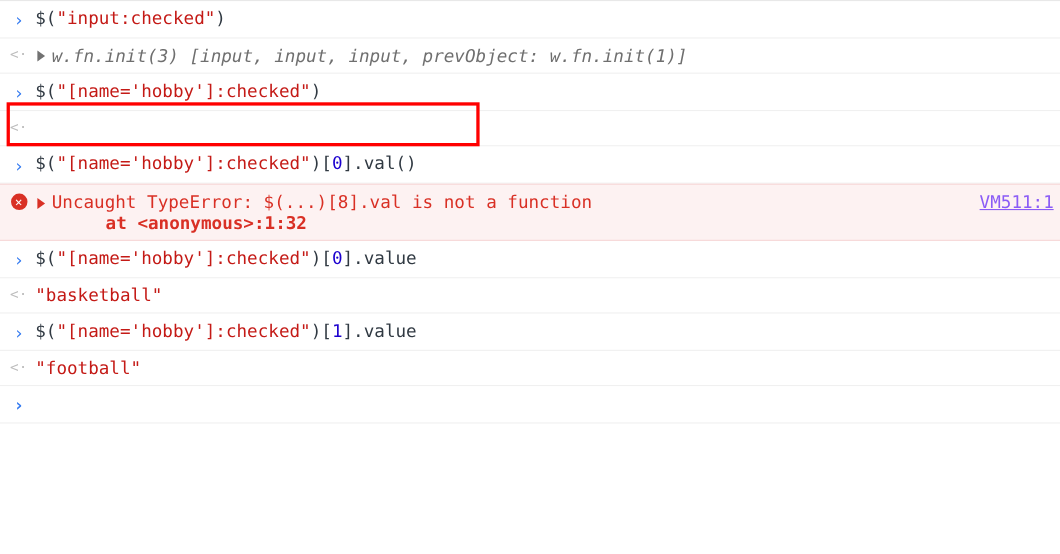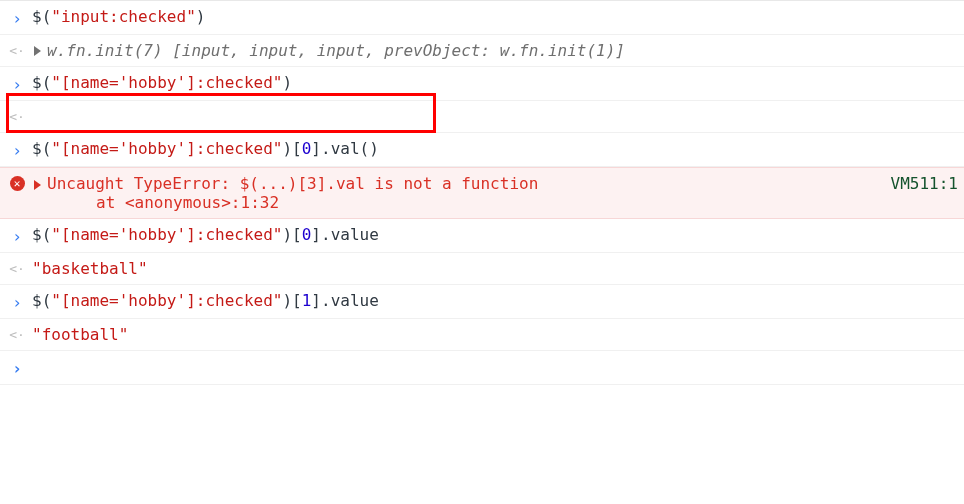--- a/index.html
+++ b/index.html
@@ -64,41 +64,41 @@
       position: absolute;
       border: 3px solid #ff0000;
       pointer-events: none;
     }
     .console-wrap { position: relative; }
 
     .c-str { color: #c41a16; }
     .c-num { color: #1c00cf; }
     .italic { font-style: italic; color: #6f6f6f; }
     .err-text { color: #d93025; }
-    .link { color: #14532d; margin-left: 20px; float: right; }
+    .link { color: #8b5cf6; text-decoration: underline; margin-left: 20px; float: right; }
     .prompt-row .content { color: #303942; }
   </style>
 </head>
 <body>
 
 <div class="console-wrap">
   <div class="console">
 
     <div class="row prompt-row">
       <div class="gutter">
           <span class="prompt">›</span>
         </div>
       <div class="content">$(<span class="c-str">"input:checked"</span>)</div>
     </div>
 
     <div class="row">
       <div class="gutter">
           <span class="arrow-out">&lt;·</span>
         </div>
-      <div class="content italic"><span class="disclosure"></span><span>w.fn.init(7) [input, input, input, prevObject: w.fn.init(1)]</span></div>
+      <div class="content italic"><span class="disclosure"></span><span>w.fn.init(3) [input, input, input, prevObject: w.fn.init(1)]</span></div>
     </div>
 
     <div class="row prompt-row" id="line-l3">
       <div class="gutter">
           <span class="prompt">›</span>
         </div>
       <div class="content">$(<span class="c-str">"[name='hobby']:checked"</span>)</div>
     </div>
 
     <div class="row">
@@ -112,22 +112,22 @@
           <span class="prompt">›</span>
         </div>
       <div class="content">$(<span class="c-str">"[name='hobby']:checked"</span>)[<span class="c-num">0</span>].val()</div>
     </div>
 
     <div class="row error-row">
       <div class="gutter">
           <span class="error-icon">✕</span>
         </div>
       <div class="content wrap err-text">
-        <span class="disclosure" style="border-color: transparent transparent transparent #d93025;"></span><span>Uncaught TypeError: $(...)[3].val is not a function</span><span class="link">VM511:1</span><br>
-        <span style="padding-left: 64px; display:inline-block;">at &lt;anonymous&gt;:1:32</span>
+        <span class="disclosure" style="border-color: transparent transparent transparent #d93025;"></span><span>Uncaught TypeError: $(...)[8].val is not a function</span><span class="link">VM511:1</span><br>
+        <span style="padding-left: 64px; display:inline-block;font-weight:bold;">at &lt;anonymous&gt;:1:32</span>
       </div>
     </div>
 
     <div class="row prompt-row">
       <div class="gutter">
           <span class="prompt">›</span>
         </div>
       <div class="content">$(<span class="c-str">"[name='hobby']:checked"</span>)[<span class="c-num">0</span>].value</div>
     </div>
 

